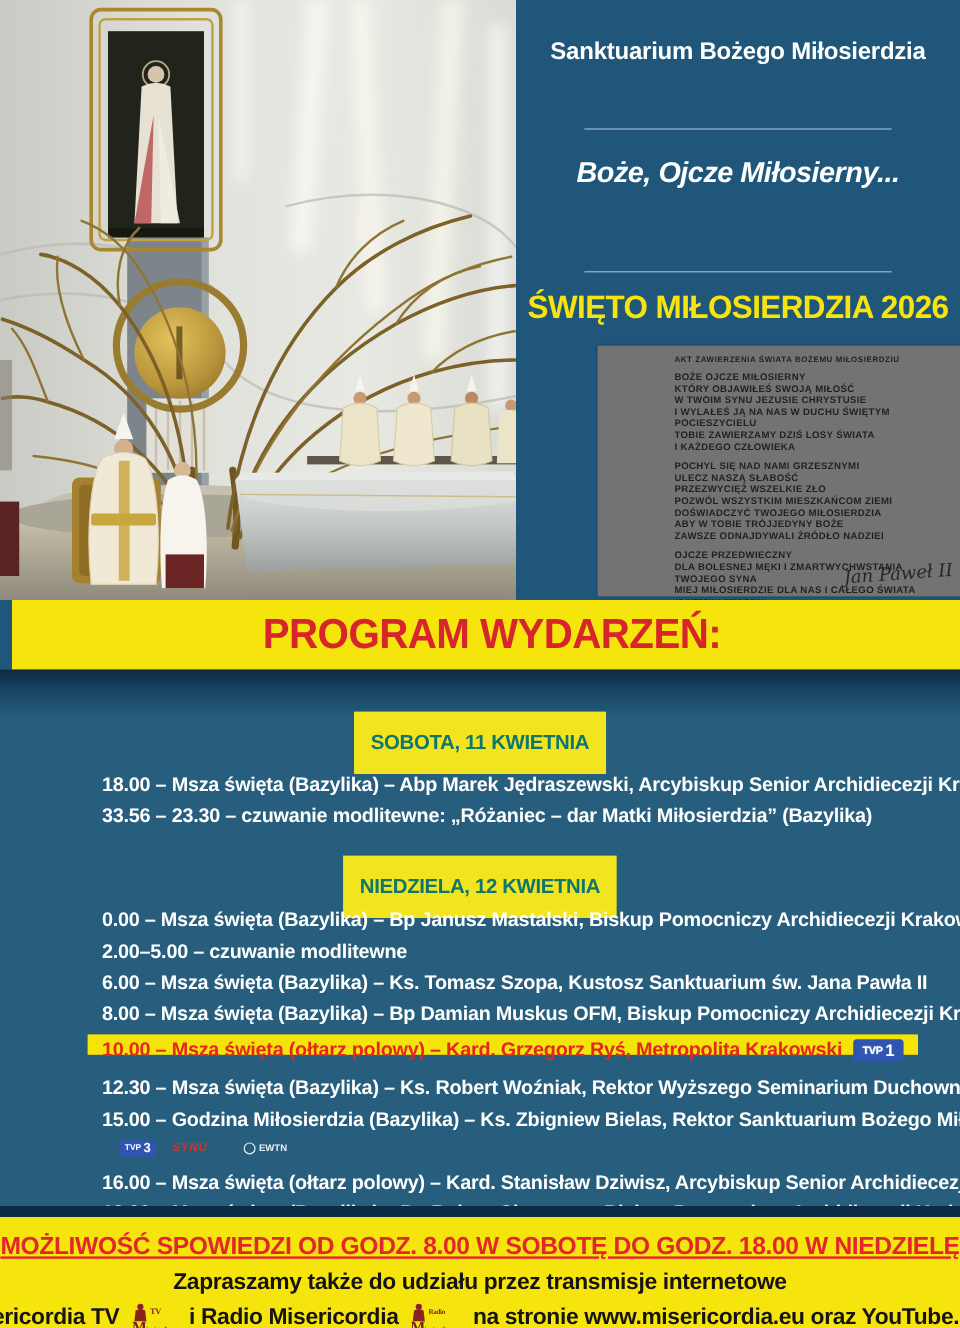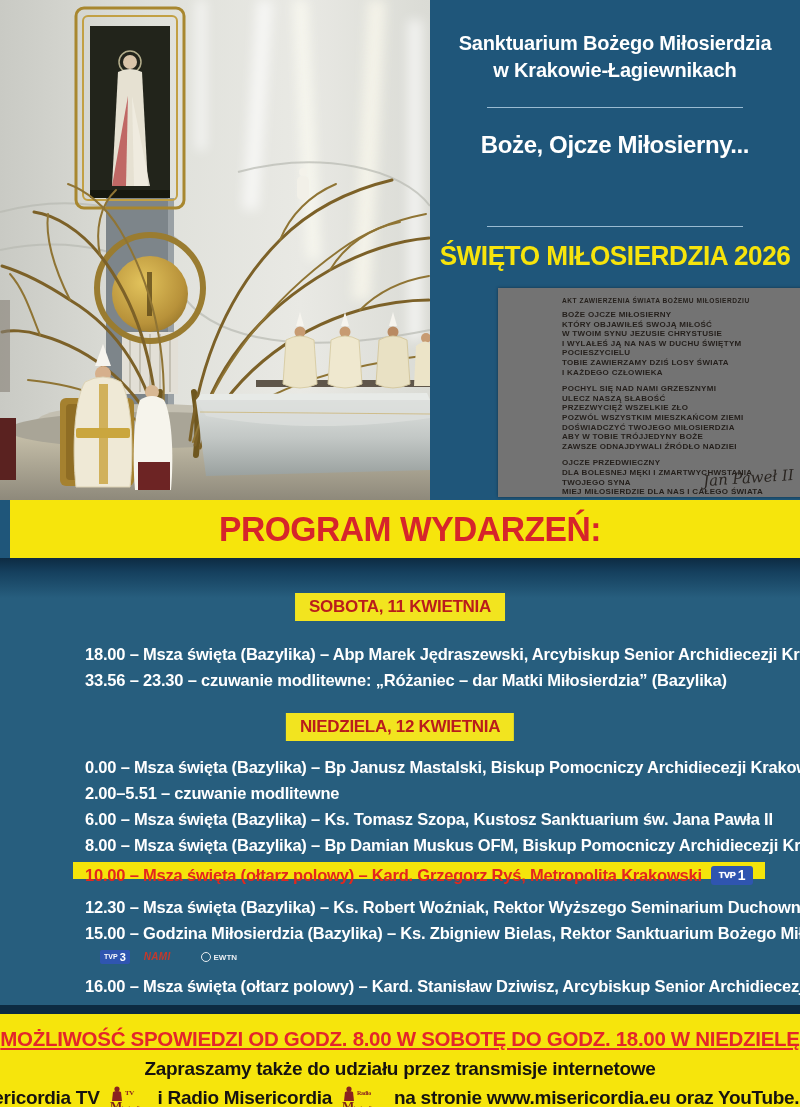--- a/index.html
+++ b/index.html
@@ -5,51 +5,51 @@
   html,body{margin:0;padding:0;background:#444;}
   .poster{position:relative;width:800px;height:1107px;margin:0 auto;overflow:hidden;
           font-family:"Liberation Sans",sans-serif;background:#1f567a;}
   
   .photo{position:absolute;left:0;top:0;width:430px;height:500px;overflow:hidden;}
   
   .panel{position:absolute;left:430px;top:0;width:370px;height:580px;background:#1f567a;color:#fff;text-align:center;}
   .panel-title{position:absolute;left:0;top:30px;width:100%;font-size:20px;font-weight:700;line-height:27px;letter-spacing:-0.2px;}
   .divider{position:absolute;left:57px;width:256px;height:1px;background:rgba(185,212,232,.8);}
   .d1{top:107px}.d2{top:226px}
-  .panel-quote{position:absolute;left:0;top:126px;width:100%;font-weight:700;font-size:24px;line-height:37px;letter-spacing:-0.4px;}
+  .panel-quote{position:absolute;left:0;top:126px;width:100%;font-style:italic;font-weight:700;font-size:24px;line-height:37px;letter-spacing:-0.4px;}
   .event-title{position:absolute;left:0;top:241px;width:100%;color:#f7e40c;font-size:27px;font-weight:700;letter-spacing:-0.5px;transform:scaleX(0.97);}
   
   .doc{position:absolute;left:22px;top:288px;width:336px;height:209px;background:#737373;color:#241f1b;text-align:left;
        box-shadow:0 0 3px rgba(0,0,0,.4);margin-left:46px;}
   .doc-inner{position:absolute;left:64px;top:9px;right:6px;}
   .doc-title{font-size:6.6px;font-weight:700;letter-spacing:.5px;margin-bottom:6px;}
   .doc-par{font-size:8px;font-weight:700;line-height:9.6px;letter-spacing:.3px;white-space:pre-line;margin-bottom:7px;}
   .doc-date{font-size:5.8px;font-weight:700;letter-spacing:.4px;margin-top:2px;}
   .doc-sign{position:absolute;right:40px;bottom:10px;font-family:"DejaVu Serif",serif;font-style:italic;font-size:15px;transform:rotate(-4deg);color:#2a2521;}
   
   .banner{position:absolute;left:10px;top:500px;width:800px;height:58px;background:#f6e50c;display:flex;align-items:center;justify-content:center;}
   .banner-text{color:#d6252b;font-size:35px;font-weight:700;letter-spacing:-0.5px;transform:scaleX(0.96);}
   
   .program{position:absolute;left:0;top:558px;width:800px;height:447px;
            background:linear-gradient(to bottom,#0d2b42 0,#15405e 14px,#275e7e 40px,#275e7e 100%);}
-  .badge{position:absolute;background:#f2e41f;color:#b91c1c;font-size:17px;font-weight:700;letter-spacing:-0.3px;
-         padding:4px 14px;white-space:nowrap;transform:translateX(-50%);left:50%;}
+  .badge{position:absolute;background:#f2e41f;color:#0f766e;font-size:17px;font-weight:700;letter-spacing:-0.3px;
+         padding:16px 14px;white-space:nowrap;transform:translateX(-50%);left:50%;}
   .row{position:absolute;left:85px;right:20px;color:#fff;font-size:16.5px;font-weight:700;letter-spacing:-0.2px;white-space:nowrap;}
   .row-hl{position:absolute;left:73px;width:692px;height:17px;background:#f5e40a;color:#e3271d;
           font-size:16.5px;font-weight:700;letter-spacing:-0.2px;line-height:27px;padding-left:12px;box-sizing:border-box;white-space:nowrap;}
   .tvp1{position:absolute;right:12px;top:4px;width:42px;height:19px;background:#2f55b0;border-radius:3px;
         display:flex;align-items:center;justify-content:center;gap:2px;}
   .tvp1 .t{color:#fff;font-size:9px;font-weight:700;text-shadow:0 0 1px #fff;}
   .tvp1 .n{color:#fff;font-size:14px;font-weight:700;}
   .logo-row{position:absolute;left:100px;display:flex;align-items:center;gap:14px;height:15px;}
   .tvp3{background:#2f55b0;border-radius:2px;height:14px;display:flex;align-items:center;padding:0 4px;gap:2px;}
   .tvp3 .t{color:#fff;font-size:7px;font-weight:700;}
   .tvp3 .n{color:#fff;font-size:11px;font-weight:700;}
   .trwam{color:#c4392c;font-size:10px;font-weight:700;font-style:italic;letter-spacing:.3px;}
-  .ewtn{display:flex;align-items:flex-end;gap:3px;color:#e9eef2;font-size:8px;font-weight:700;padding-left:16px;}
+  .ewtn{display:flex;align-items:center;gap:3px;color:#e9eef2;font-size:8px;font-weight:700;padding-left:16px;}
   .ewtn .globe{width:10px;height:10px;border-radius:50%;border:1.5px solid #e9eef2;box-sizing:border-box;}
   
   .footer{position:absolute;left:0;top:1005px;width:800px;height:102px;
           background:linear-gradient(to bottom,#0d2b42 0,#0d2b42 9px,#f6e50c 9px,#f6e50c 100%);
           display:flex;flex-direction:column;align-items:center;}
   .f-red{margin-top:22px;color:#e3262b;font-size:20.5px;font-weight:700;letter-spacing:-0.3px;white-space:nowrap;text-decoration:underline;}
   .f-black{margin-top:7px;color:#161310;font-size:19px;font-weight:700;letter-spacing:-0.3px;}
   .f-line3{margin-top:5px;display:flex;align-items:center;gap:9px;color:#161310;font-size:19px;font-weight:700;letter-spacing:-0.3px;white-space:nowrap;}
   .mlogo{display:flex;align-items:flex-end;gap:1px;height:26px;}
 </style>
@@ -203,21 +203,20 @@
       </g>
 
       <rect x="0" y="418" width="16" height="62" fill="#5a2220"></rect>
       <rect x="0" y="300" width="10" height="92" fill="#857f74" opacity="0.6"></rect>
     </svg>
   </div>
 
   <div class="panel">
     <div class="panel-title">
       <div>Sanktuarium Bożego Miłosierdzia</div>
-      <div>w Krakowie-Łagiewnikach</div>
     </div>
     <div class="divider d1"></div>
     <div class="panel-quote">
       <div>Boże, Ojcze Miłosierny...</div>
     </div>
     <div class="divider d2"></div>
     <div class="event-title">ŚWIĘTO MIŁOSIERDZIA 2026</div>
 
     <div class="doc">
       <div class="doc-inner">
@@ -250,41 +249,41 @@
     <div class="banner-text">PROGRAM WYDARZEŃ:</div>
   </div>
 
   <div class="program">
     <div class="badge" style="top:35px">SOBOTA, 11 KWIETNIA</div>
     <div class="row" style="top:87px">18.00 – Msza święta (Bazylika) – Abp Marek Jędraszewski, Arcybiskup Senior Archidiecezji Krakowskiej</div>
     <div class="row" style="top:113px">33.56 – 23.30 – czuwanie modlitewne: „Różaniec – dar Matki Miłosierdzia”  (Bazylika)</div>
 
     <div class="badge" style="top:155px">NIEDZIELA, 12 KWIETNIA</div>
     <div class="row" style="top:200px">0.00 – Msza święta (Bazylika) – Bp Janusz Mastalski, Biskup Pomocniczy Archidiecezji Krakowskiej</div>
-    <div class="row" style="top:226px">2.00–5.51 – czuwanie modlitewne</div>
+    <div class="row" style="top:226px">2.00–5.00 – czuwanie modlitewne</div>
     <div class="row" style="top:252px">6.00 – Msza święta (Bazylika) – Ks. Tomasz Szopa, Kustosz Sanktuarium św. Jana Pawła II</div>
     <div class="row" style="top:278px">8.00 – Msza święta (Bazylika) – Bp Damian Muskus OFM, Biskup Pomocniczy Archidiecezji Krakowskiej</div>
 
     <div class="row-hl" style="top:280px;top:304px">
       <span>10.00 – Msza święta (ołtarz polowy) – Kard. Grzegorz Ryś, Metropolita Krakowski</span>
       <span class="tvp1">
         <span class="t">TVP</span>
         <span class="n">1</span>
       </span>
     </div>
 
     <div class="row" style="top:340px">12.30 – Msza święta (Bazylika) – Ks. Robert Woźniak, Rektor Wyższego Seminarium Duchownego</div>
     <div class="row" style="top:366px">15.00 – Godzina Miłosierdzia (Bazylika) – Ks. Zbigniew Bielas, Rektor Sanktuarium Bożego Miłosierdzia</div>
 
     <div class="logo-row" style="top:391px">
       <span class="tvp3">
         <span class="t">TVP</span>
         <span class="n">3</span>
       </span>
-      <span class="trwam">NAMI</span>
+      <span class="trwam">SYNU</span>
       <span class="ewtn">
         <span class="globe"></span>
         <span>EWTN</span>
       </span>
     </div>
 
     <div class="row" style="top:419px">16.00 – Msza święta (ołtarz polowy) – Kard. Stanisław Dziwisz, Arcybiskup Senior Archidiecezji Krakowskiej</div>
     <div class="row" style="top:445px;top:444px">18.00 – Msza święta (Bazylika) – Bp Robert Chrząszcz, Biskup Pomocniczy Archidiecezji Krakowskiej</div>
     <div class="row" style="top:470px">19.00 – Msza święta (Kaplica Klasztorna) – Ks. Grzegorz Zembroń MS, Prowincjał Misjonarzy Saletynów</div>
   </div>

